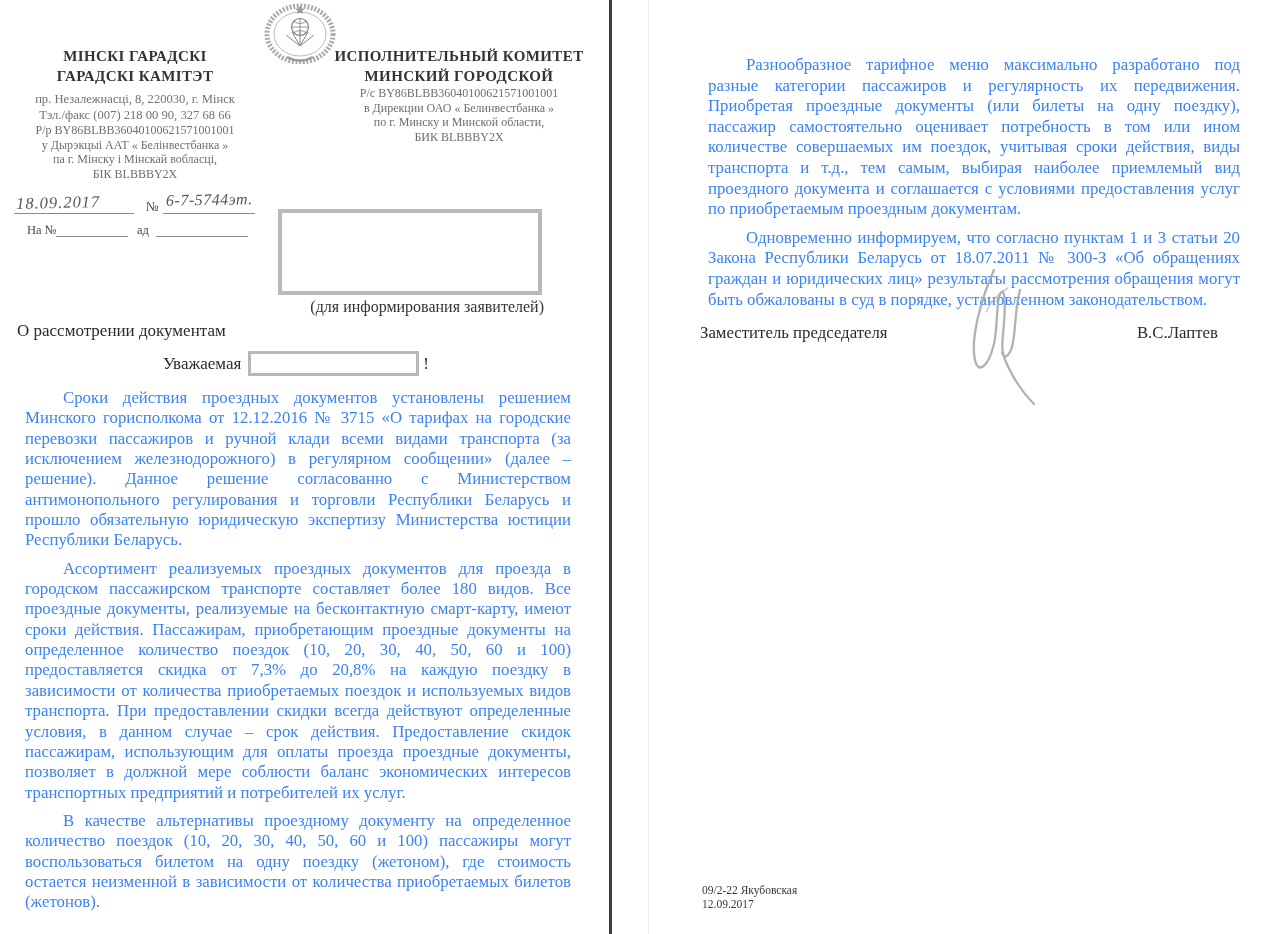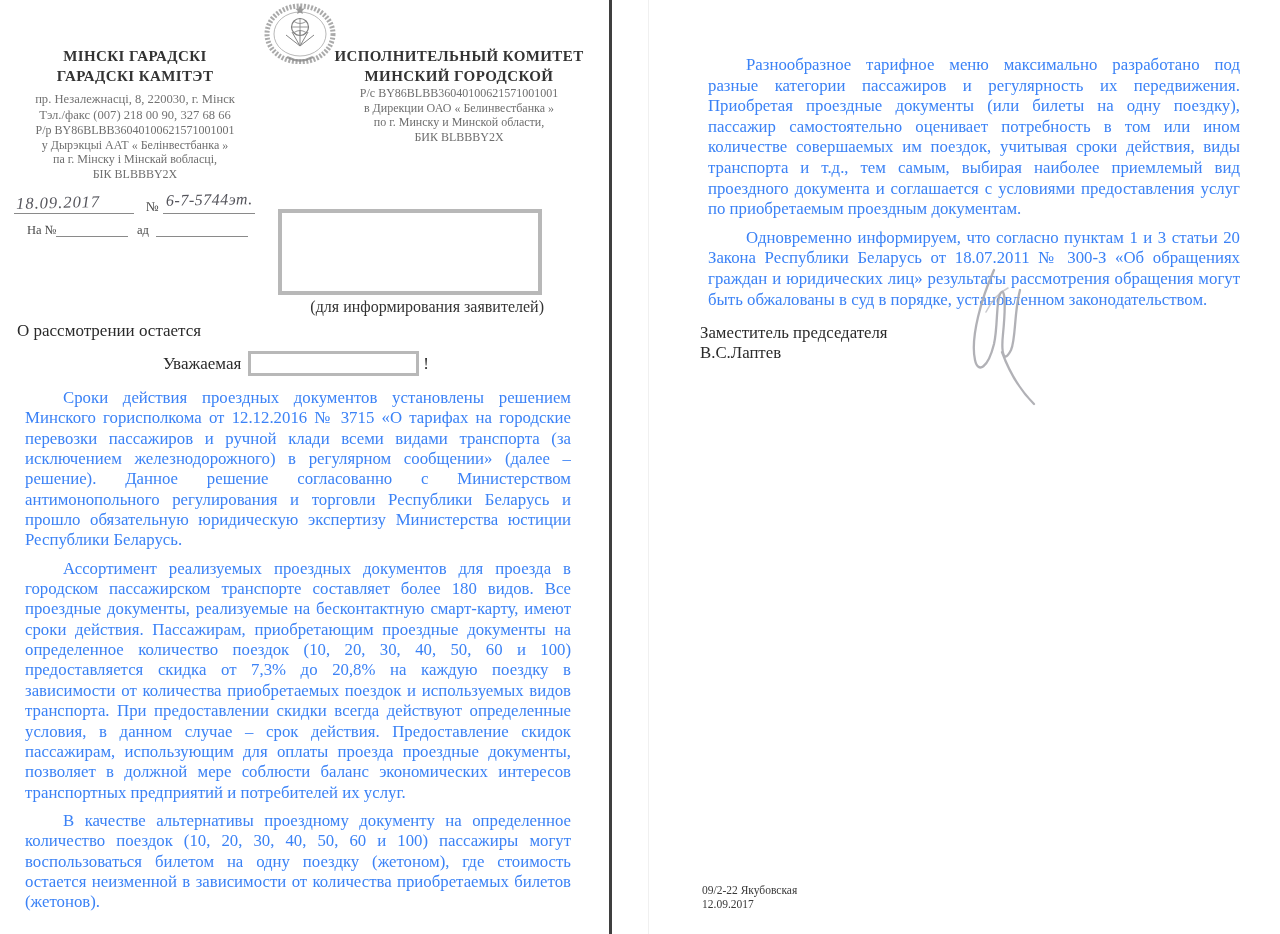--- a/index.html
+++ b/index.html
@@ -41,21 +41,21 @@
   #redact-name{width:165px;height:19px;border-width:3px;margin-left:7px;}
   #salut-excl{margin-left:4px;}
   .body-block{position:absolute;}
   #left-body{left:17px;top:380px;width:562px;}
   .body-block p{margin:8px;text-align:justify;text-indent:38px;font-size:16.8px;line-height:20.35px;color:#3b82f6;}
   .body-block p.noj{text-align:left;}
   
   #right-body{left:88px;top:47px;width:548px;}
   #right-body p{line-height:20.6px;}
   #sign-row{display:flex;justify-content:space-between;align-items:baseline;margin-top:13px;
-            font-size:16.8px;text-indent:0;padding-right:30px;flex-direction:column;}
+            font-size:16.8px;text-indent:0;padding-right:30px;}
   #signature-svg{position:absolute;left:330px;top:252px;width:130px;height:160px;pointer-events:none;}
   #footer{position:absolute;left:90px;top:883px;font-size:11.5px;line-height:14px;color:#3a3a3a;}
 </style>
 </head>
 <body>
 
 <div id="stage">
 
   <div class="page" id="page-left">
 
@@ -101,21 +101,21 @@
     <div class="abs hw" id="hw-num">6-7-5744эт.</div>
     <div class="abs" id="u-num"></div>
     <div class="abs" id="na-label">На №</div>
     <div class="abs" id="u-na"></div>
     <div class="abs" id="ad-label">ад</div>
     <div class="abs" id="u-ad"></div>
 
     <div class="abs redact" id="redact-main"></div>
     <div class="abs" id="redact-caption">(для информирования заявителей)</div>
 
-    <div class="abs" id="subject">О рассмотрении остается</div>
+    <div class="abs" id="subject">О рассмотрении документам</div>
 
     <div class="abs" id="salutation">
       <span>Уважаемая</span>
       <span class="redact" id="redact-name"></span>
       <span id="salut-excl">!</span>
     </div>
 
     <div class="body-block" id="left-body">
       <p>Сроки действия проездных документов установлены решением Минского горисполкома от 12.12.2016 № 3715 «О тарифах на городские перевозки пассажиров и ручной клади всеми видами транспорта (за исключением железнодорожного) в регулярном сообщении» (далее – решение). Данное решение согласованно с Министерством антимонопольного регулирования и торговли Республики Беларусь и прошло обязательную юридическую экспертизу Министерства юстиции Республики Беларусь.</p>
       <p>Ассортимент реализуемых проездных документов для проезда в городском пассажирском транспорте составляет более 180 видов. Все проездные документы, реализуемые на бесконтактную смарт-карту, имеют сроки действия. Пассажирам, приобретающим проездные документы на определенное количество поездок (10, 20, 30, 40, 50, 60 и 100) предоставляется скидка от 7,3% до 20,8% на каждую поездку в зависимости от количества приобретаемых поездок и используемых видов транспорта. При предоставлении скидки всегда действуют определенные условия, в данном случае – срок действия. Предоставление скидок пассажирам, использующим для оплаты проезда проездные документы, позволяет в должной мере соблюсти баланс экономических интересов транспортных предприятий и потребителей их услуг.</p>

